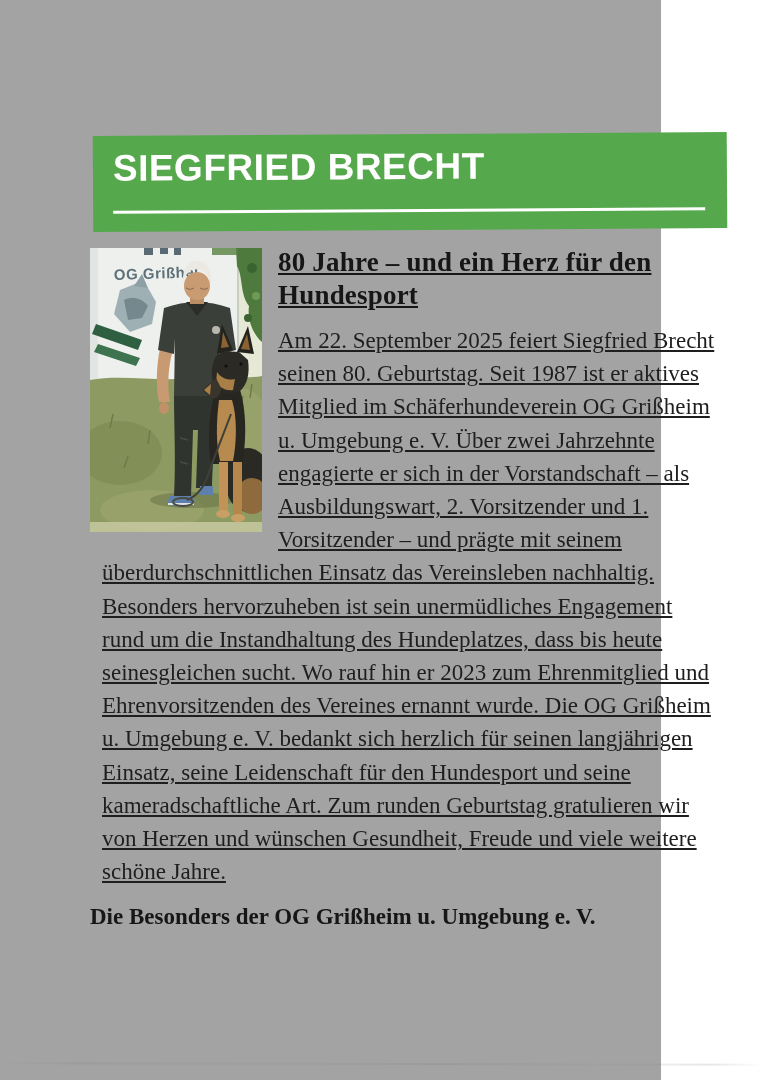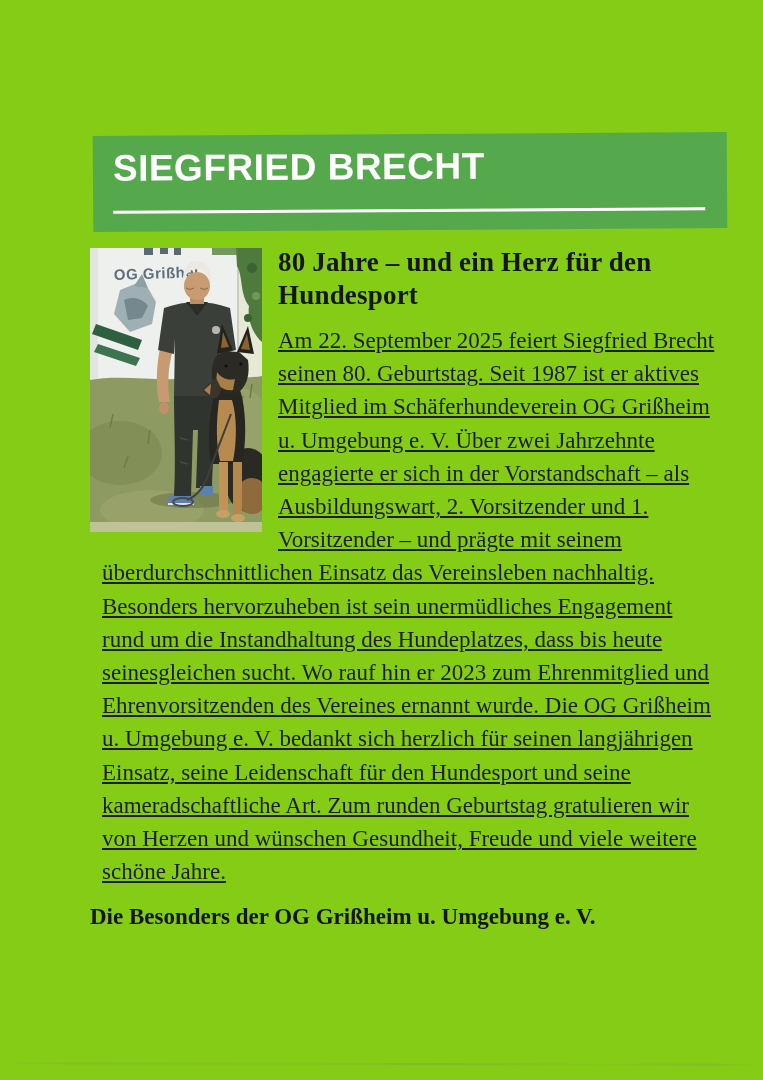--- a/index.html
+++ b/index.html
@@ -6,23 +6,23 @@
     margin: 0;
     padding: 0;
     width: 763px;
     height: 1080px;
     background: #ffffff;
     overflow: hidden;
     font-family: "Liberation Serif", serif;
   }
   .page {
     position: relative;
-    width: 763px;
+    width: 661px;
     height: 1080px;
-    background: #84cc16;
+    background: #a3a3a3;
   }
 
   
   .banner {
     position: absolute;
     left: 93px;
     top: 134px;
     width: 634px;
     height: 96px;
     background: #55a94c;
@@ -63,20 +63,21 @@
     margin: 2px 16px 6px 0;
     display: block;
   }
   .headline {
     font-size: 27px;
     line-height: 33px;
     font-weight: 700;
     letter-spacing: 0.2px;
     color: #161616;
     margin: 0 0 8px 0;
+    text-decoration: underline;
   }
   .body-text {
     font-size: 23px;
     line-height: 33.2px;
     color: #1e1e1e;
     margin: 12px;
     text-decoration: underline;
   }
   .signature {
     font-size: 23px;

